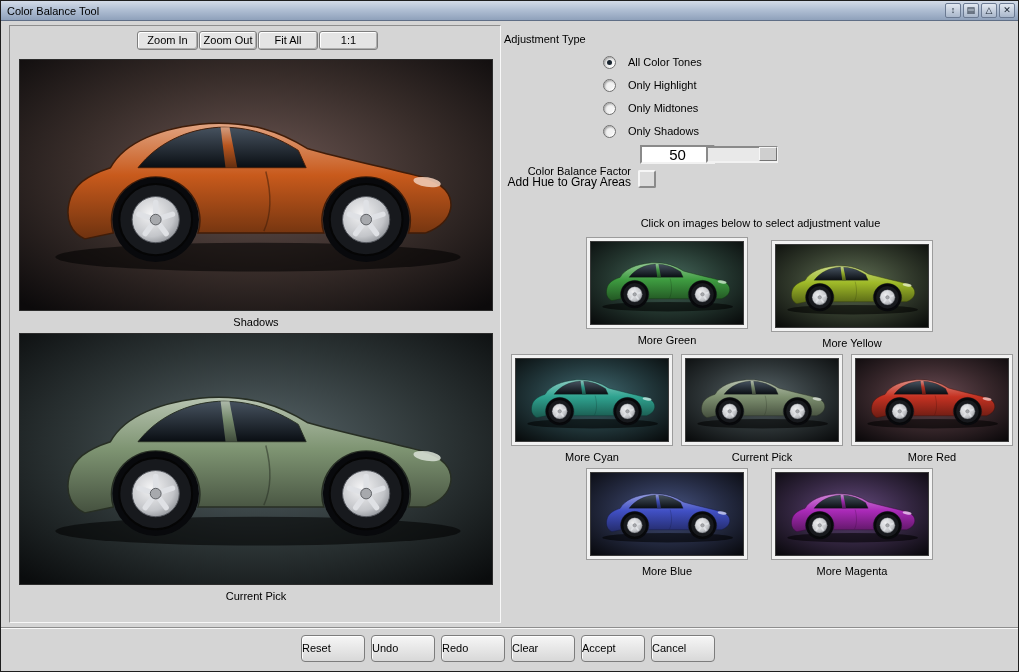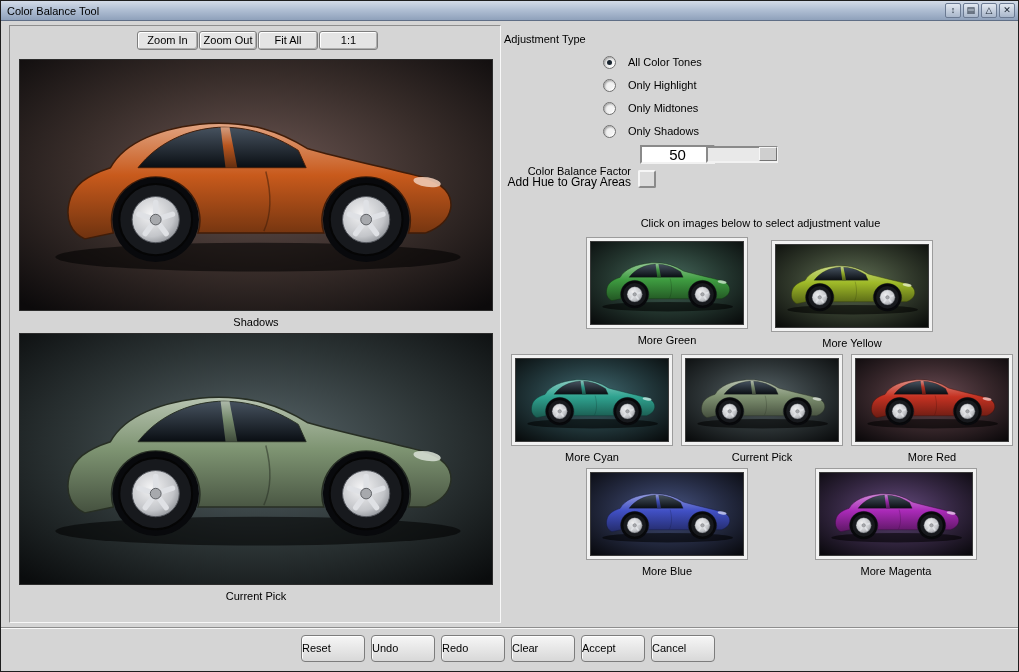--- a/index.html
+++ b/index.html
@@ -73,21 +73,21 @@
   .thumb-wrap { position:absolute; width:162px; }
   .thumb-frame { width:162px; height:92px; background:#f2f2f2; border:1px solid #9c9c9c; padding:3px; }
   .thumb-img { width:100%; height:100%; border:1px solid #3a3a3a; background:#000; overflow:hidden; }
   .thumb-label { margin-top:5px; text-align:center; font-size:11px; }
   #th-green   { left:585px; top:236px; }
   #th-yellow  { left:770px; top:239px; }
   #th-cyan    { left:510px; top:353px; }
   #th-current { left:680px; top:353px; }
   #th-red     { left:850px; top:353px; }
   #th-blue    { left:585px; top:467px; }
-  #th-magenta { left:770px; top:467px;margin-left:44px; }
+  #th-magenta { left:770px; top:467px; }
 
   
   .footer-sep { position:absolute; left:0; top:626px; width:100%; height:2px;
                 border-top:1px solid #8e8e8e; border-bottom:1px solid #f8f8f8; }
   .fbtn { position:absolute; top:634px; width:64px; height:27px; font-size:11px;
           background:linear-gradient(180deg,#f6f6f6,#d8d8d8); border:1px solid #7c7c7c;
           border-radius:4px; box-shadow:inset 1px 1px 0 #fff; line-height:25px; }
   #fbtn-0 { left:300px; } #fbtn-1 { left:370px; } #fbtn-2 { left:440px; }
   #fbtn-3 { left:510px; } #fbtn-4 { left:580px; } #fbtn-5 { left:650px; }
 </style>

